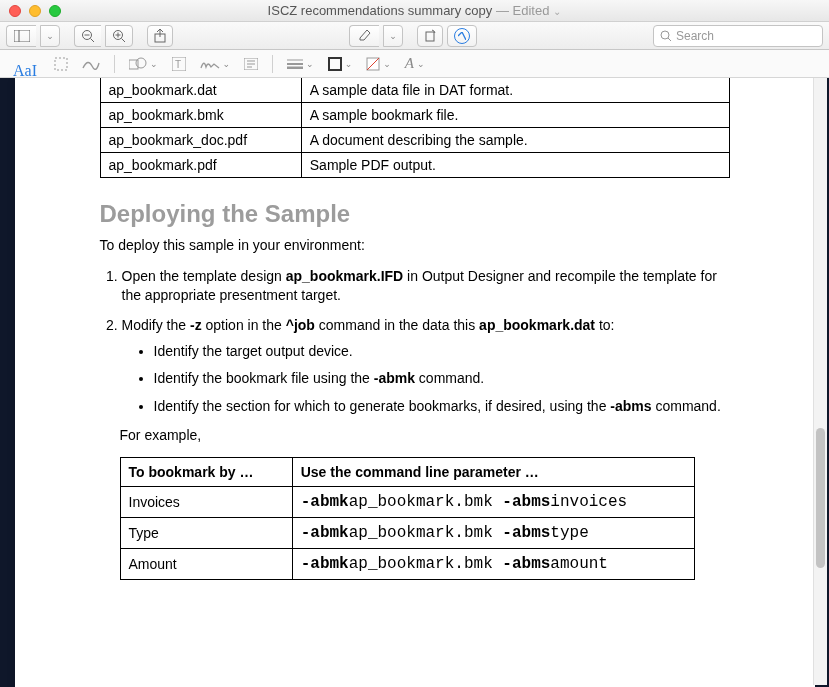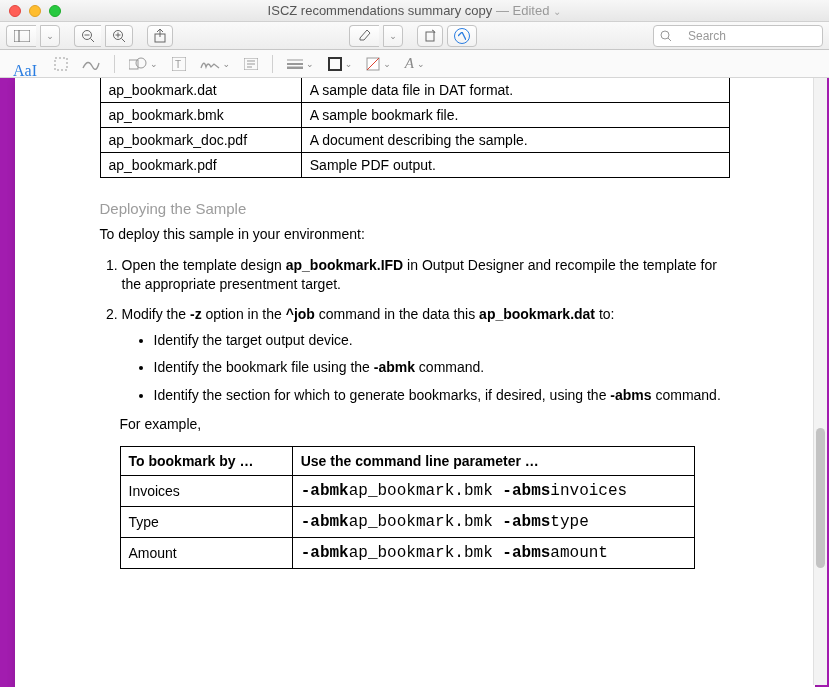--- a/index.html
+++ b/index.html
@@ -65,21 +65,21 @@
   .flex-spacer{flex:1;}
   .search {
     height:22px;
     width:170px;
     border:1px solid #c4c4c4;
     border-radius:4px;
     background:#fff;
     display:flex;
     align-items:center;
     padding:0 6px;
-    gap:16px;
+    gap:4px;
     color:#999;
   }
   .circle-icon{
     width:16px;height:16px;border:1.5px solid #2a7de1;border-radius:50%;
     display:flex;align-items:center;justify-content:center;font-size:10px;color:#2a7de1;
   }
   svg{display:block;}
 
   
   .fmt-toolbar{
@@ -98,21 +98,21 @@
   .aa{
     color:#2a7de1; font-family:Georgia,serif; font-size:16px;
     border-bottom:2px solid #2a7de1; padding:0 3px;margin-top:16px;
   }
   .chev{font-size:9px;color:#888;}
 
   
   .doc-scroll{
     position:absolute;
     top:78px; left:0; right:0; bottom:0;
-    background:#a21caf;
+    background:#0f172a;
     overflow:hidden;
   }
   .page{
     background:#fff;
     width:800px;
     margin:0 auto;
     box-shadow:0 2px 8px rgba(0,0,0,0.15);
     padding:0 0 30px 0;
     min-height:680px;
     position:relative;
@@ -138,23 +138,23 @@
     border-collapse:collapse;
     font-size:14px;
   }
   table.files td{
     border:1px solid #000;
     padding:4px 8px;
   }
 
   h2.dep{
     color:#9c9c9c;
-    font-size:15px;
+    font-size:24px;
     margin:22px 0 8px 0;
-    font-weight:normal;
+    font-weight:bold;
   }
   .para{margin:4px 0 12px 0; line-height:1.35;}
   ol.steps{margin:8px 0 4px 0; padding-left:22px;}
   ol.steps > li{margin-bottom:10px; line-height:1.4;}
   ul.sub{list-style:disc; margin:6px 0 4px 16px; padding-left:16px;}
   ul.sub li{margin-bottom:8px; line-height:1.4;}
   .bold{font-weight:bold;}
 
   table.cmd{
     width:575px;

